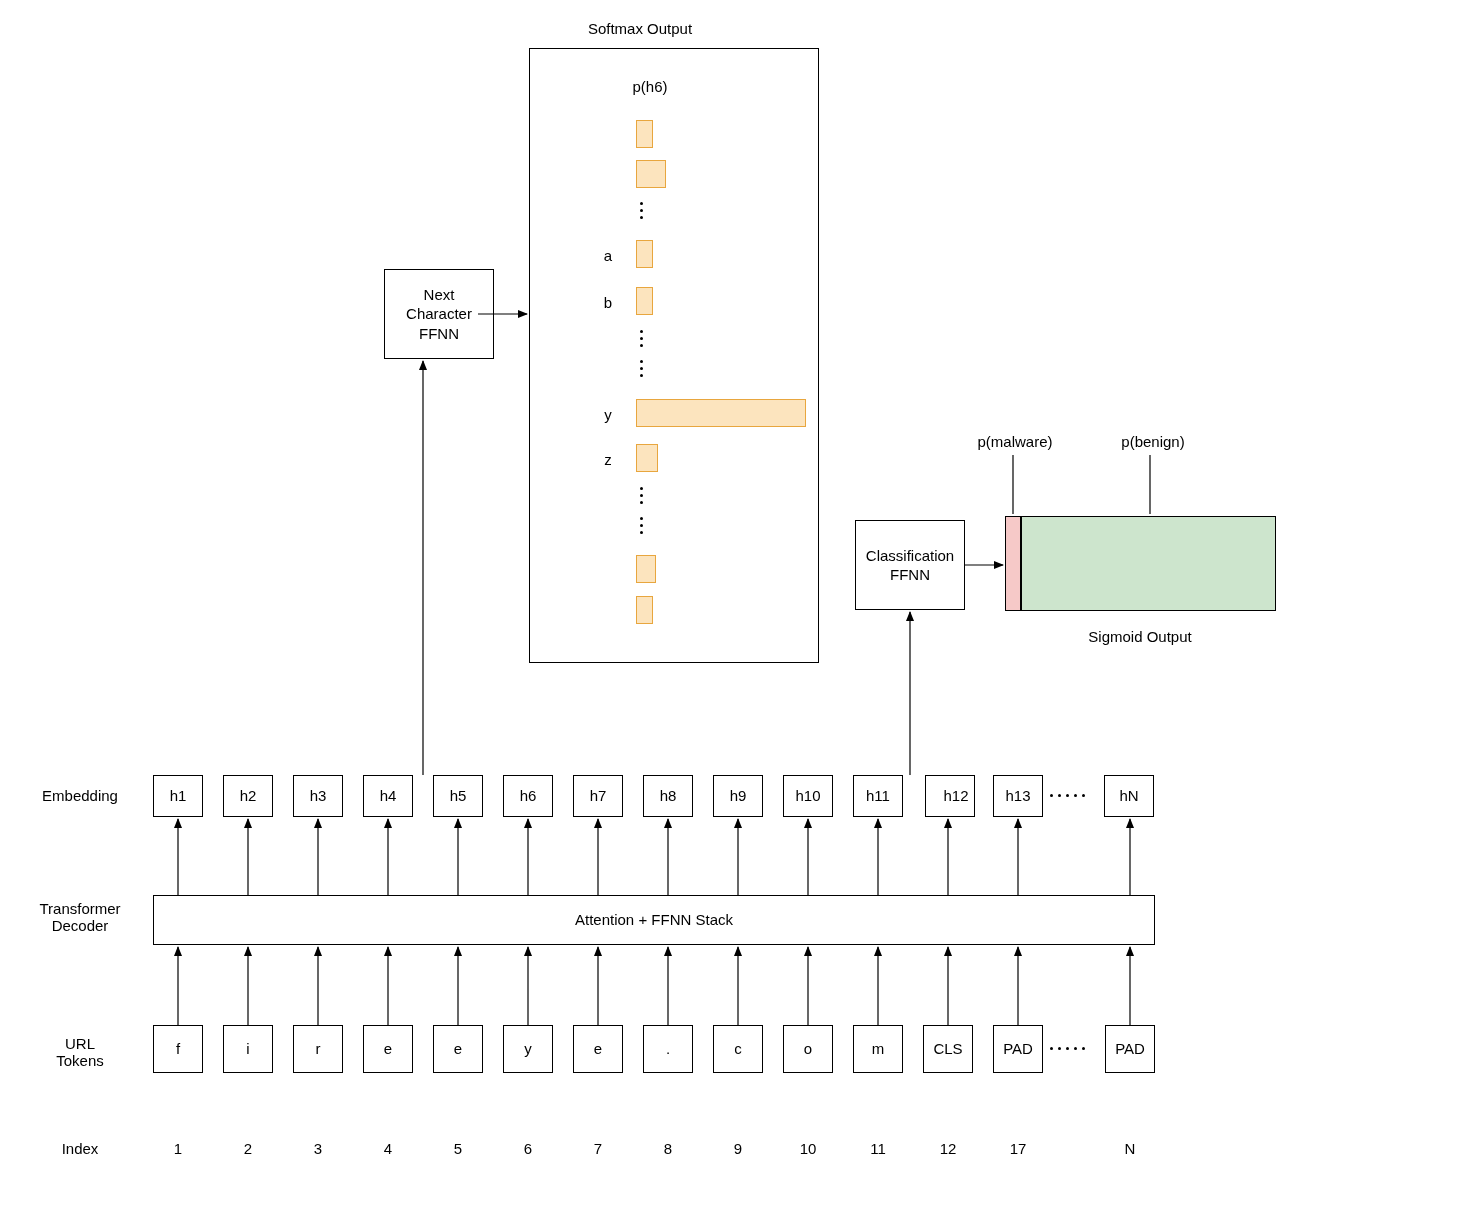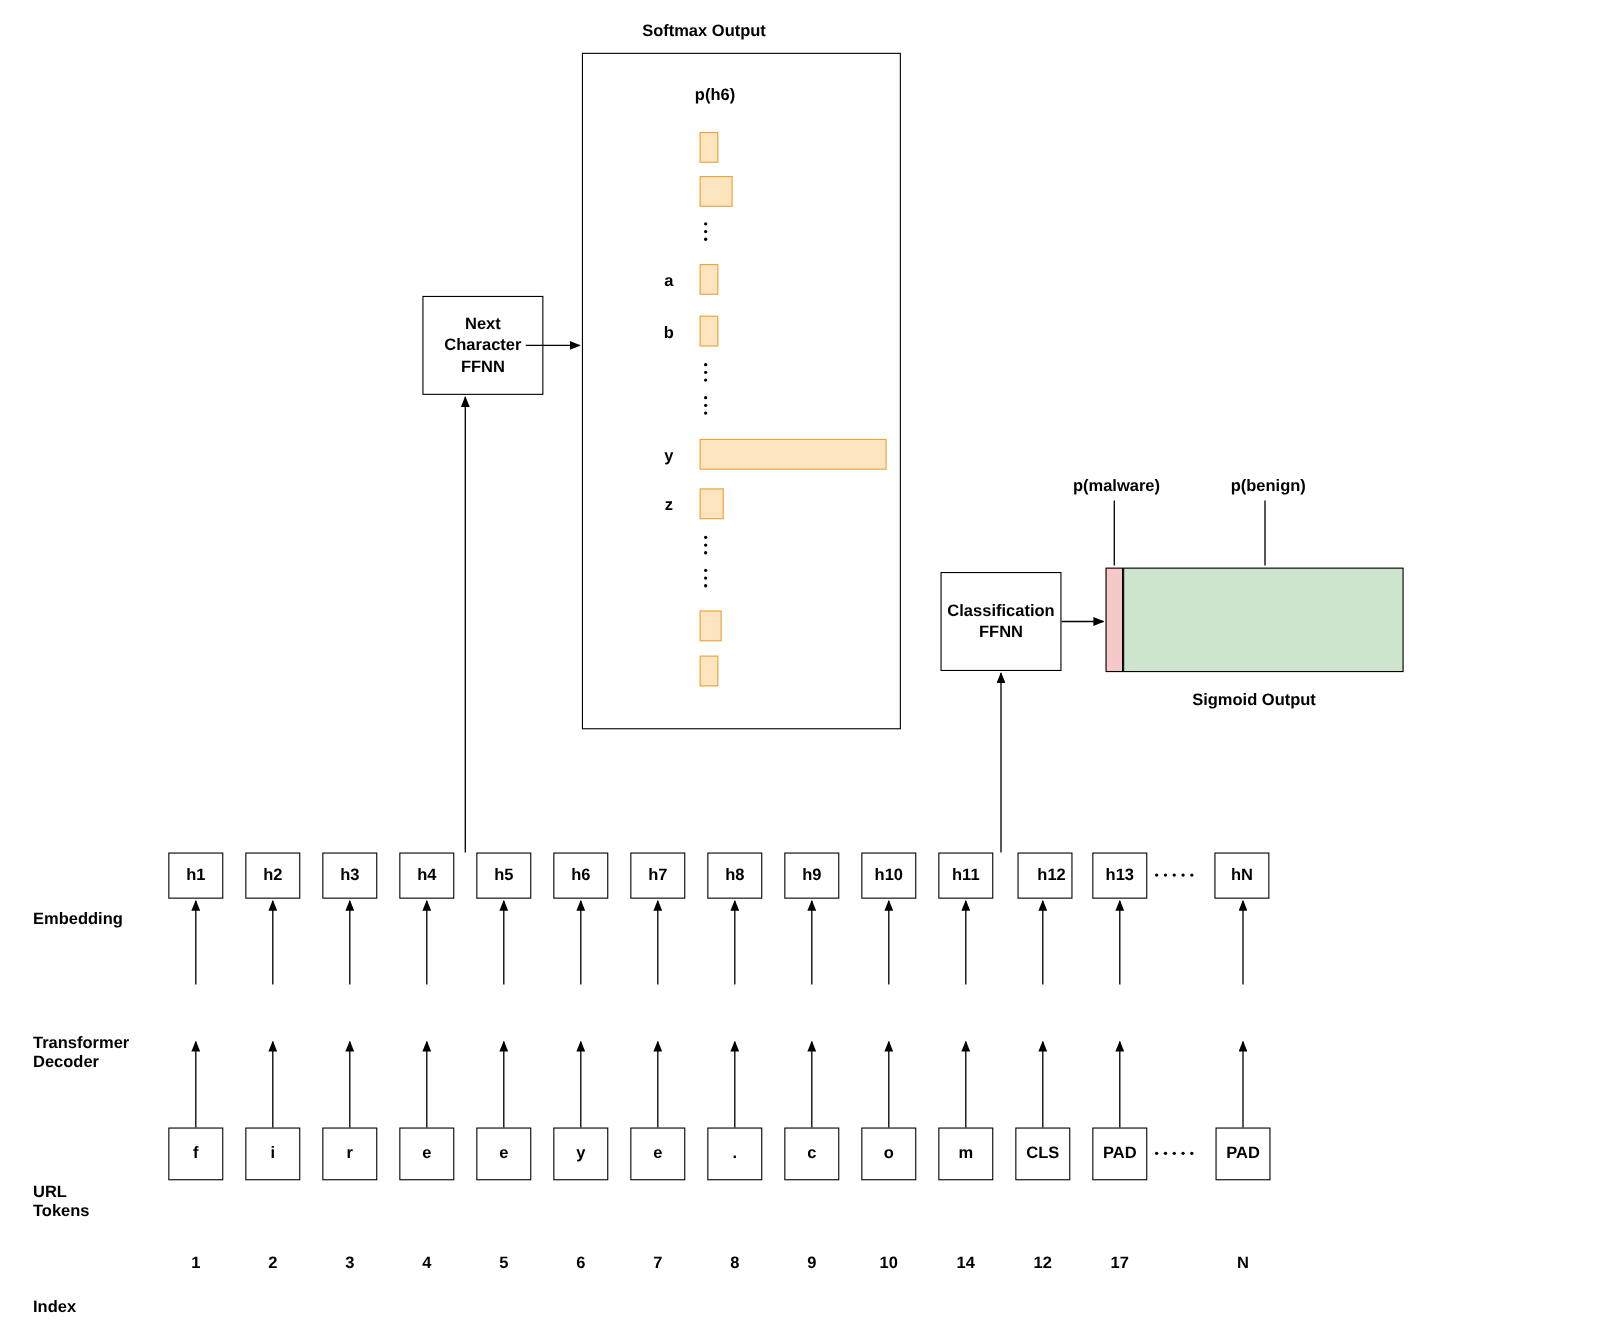--- a/index.html
+++ b/index.html
@@ -8,39 +8,37 @@
     padding: 0;
     font-family: Arial, Helvetica, sans-serif;
     font-size: 15px;
     background: #fff;
     color: #000;
   }
   .canvas {
     position: relative;
     width: 1304px;
     height: 1220px;
-    font-weight: bold;
   }
   .box {
     position: absolute;
     border: 1px solid #000;
     background: #fff;
     display: flex;
     align-items: center;
     justify-content: center;
     text-align: center;
     line-height: 1.3;
   }
   .label {
     position: absolute;
     text-align: center;
   }
   .label-left {
-    text-align: left;
-    margin-top: 40px;
+    text-align: center;
   }
   svg.arrows {
     position: absolute;
     left: 0; top: 0;
     width: 1468px; height: 1220px;
     pointer-events: none;
   }
   .bar {
     position: absolute;
     background: #fce4be;
@@ -164,20 +162,21 @@
       <span></span>
       <span></span>
       <span></span>
       <span></span>
     </div>
   <div class="box" style="left:1104px; top:775px; width:50px; height:42px;">hN</div>
 
   <div class="label label-left" style="left:30px; top:900px; width:100px; white-space:pre-line;">Transformer
 Decoder</div>
 
+  <div class="box" style="left:153px; top:895px; width:1002px; height:50px;">Attention + FFNN Stack</div>
 
   <div class="label label-left" style="left:30px; top:1035px; width:100px; white-space:pre-line;">URL
 Tokens</div>
 
   <div class="box" style="left:153px; top:1025px; width:50px; height:48px;">f</div>
   <div class="box" style="left:223px; top:1025px; width:50px; height:48px;">i</div>
   <div class="box" style="left:293px; top:1025px; width:50px; height:48px;">r</div>
   <div class="box" style="left:363px; top:1025px; width:50px; height:48px;">e</div>
   <div class="box" style="left:433px; top:1025px; width:50px; height:48px;">e</div>
   <div class="box" style="left:503px; top:1025px; width:50px; height:48px;">y</div>
@@ -202,21 +201,21 @@
   <div class="label" style="left:153px; top:1140px; width:50px;">1</div>
   <div class="label" style="left:223px; top:1140px; width:50px;">2</div>
   <div class="label" style="left:293px; top:1140px; width:50px;">3</div>
   <div class="label" style="left:363px; top:1140px; width:50px;">4</div>
   <div class="label" style="left:433px; top:1140px; width:50px;">5</div>
   <div class="label" style="left:503px; top:1140px; width:50px;">6</div>
   <div class="label" style="left:573px; top:1140px; width:50px;">7</div>
   <div class="label" style="left:643px; top:1140px; width:50px;">8</div>
   <div class="label" style="left:713px; top:1140px; width:50px;">9</div>
   <div class="label" style="left:783px; top:1140px; width:50px;">10</div>
-  <div class="label" style="left:853px; top:1140px; width:50px;">14</div>
+  <div class="label" style="left:853px; top:1140px; width:50px;">11</div>
   <div class="label" style="left:923px; top:1140px; width:50px;">12</div>
   <div class="label" style="left:993px; top:1140px; width:50px;">17</div>
   <div class="label" style="left:1105px; top:1140px; width:50px;">N</div>
 
   <svg class="arrows" viewBox="0 0 1468 1220">
     <defs>
       <marker id="arrowhead" markerWidth="10" markerHeight="8" refX="9" refY="4" orient="auto" markerUnits="userSpaceOnUse">
         <path d="M0,0 L10,4 L0,8 Z" fill="#000"></path>
       </marker>
     </defs>

